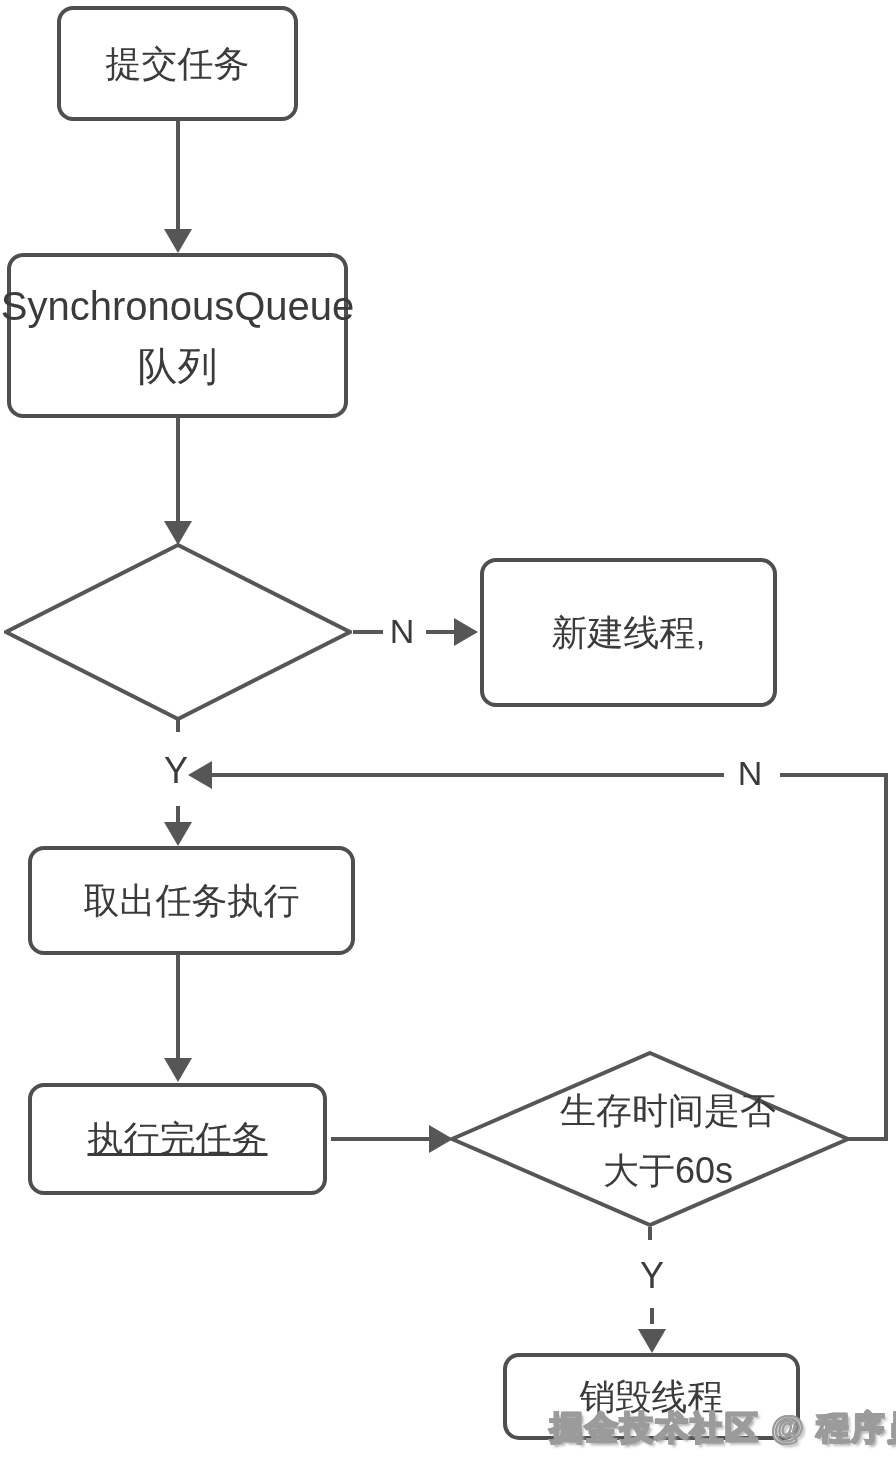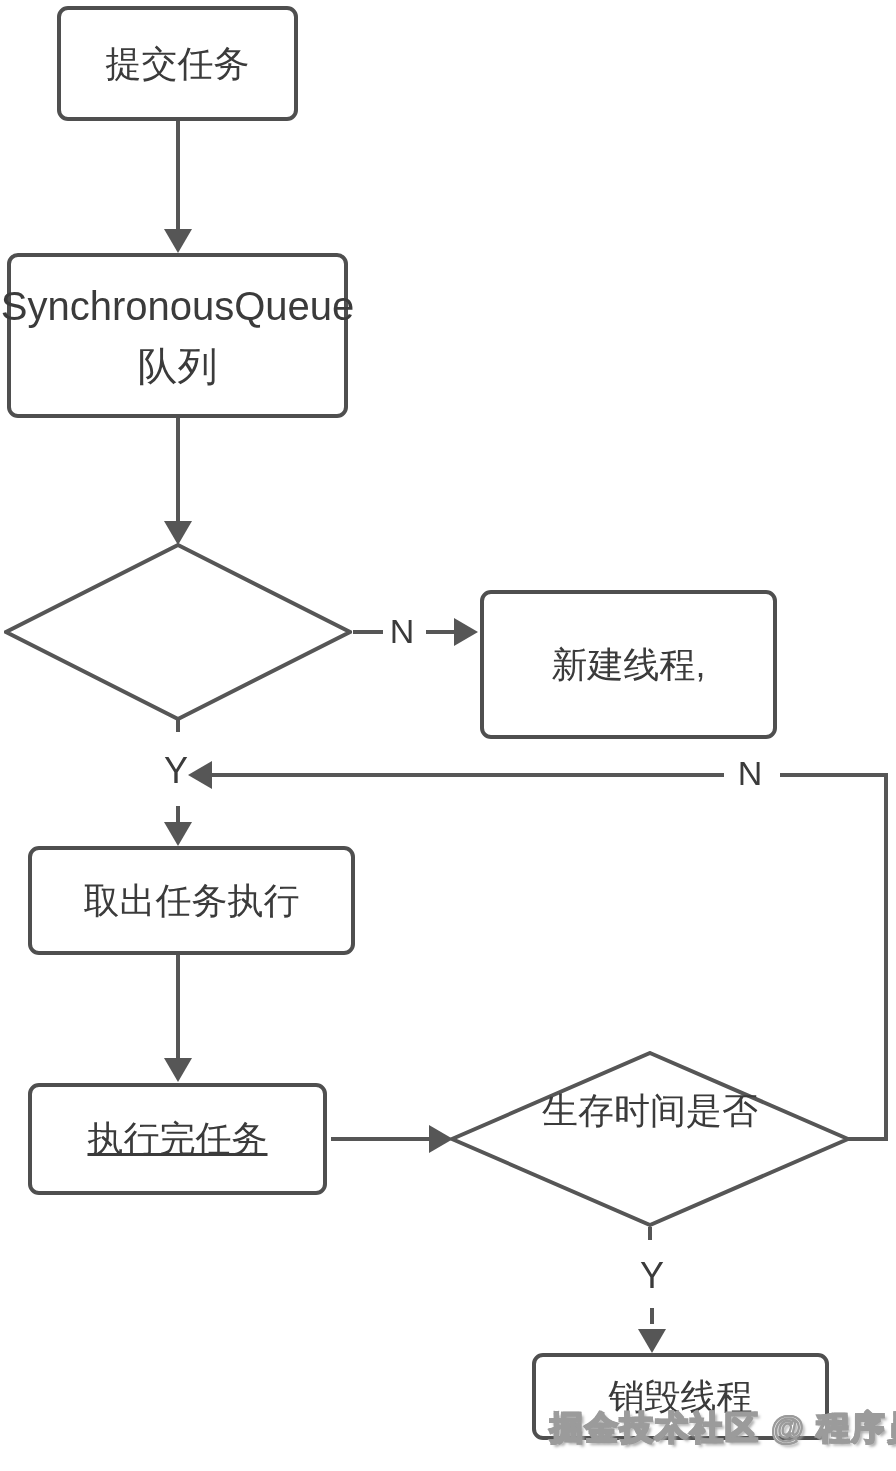--- a/index.html
+++ b/index.html
@@ -2,21 +2,21 @@
 <html><head>
 <meta charset="utf-8">
 <style>
   html,body { margin:0; padding:0; background:#ffffff; }
   .canvas {
     position:relative; width:896px; height:1471px; background:#ffffff;
     font-family:"Liberation Sans","DejaVu Sans",sans-serif; overflow:hidden;
   }
   .box {
     position:absolute; box-sizing:border-box; background:#ffffff;
-    border:4px solid #4f4f4f; border-radius:11px;
+    border:4px solid #4f4f4f; border-radius:16px;
     display:flex; flex-direction:column; align-items:center; justify-content:center;
     color:#3b3b3b; text-align:center;
   }
   .box .ln { line-height:60px; white-space:nowrap; }
   .fs36 { font-size:36px; }
   .fs40 { font-size:40px; }
   .vline { position:absolute; width:4px; background:#565656; }
   .hline { position:absolute; height:4px; background:#565656; }
   .arr { position:absolute; width:0; height:0; }
   .arr-down  { border-left:14px solid transparent; border-right:14px solid transparent; border-top:24px solid #565656; }
@@ -56,21 +56,21 @@
 
   <svg class="diamond" style="left:4px; top:543px;" width="348" height="178" viewBox="0 0 348 178">
     <polygon points="174,2 346,89 174,176 2,89"></polygon>
   </svg>
 
   <div class="hline" style="left:353px; top:630px; width:30px;"></div>
   <div class="lbl" style="left:382px; top:611px; width:40px;">N</div>
   <div class="hline" style="left:426px; top:630px; width:28px;"></div>
   <div class="arr arr-right" style="left:454px; top:618px;"></div>
 
-  <div class="box fs36" style="left:480px; top:558px; width:297px; height:149px;margin-top:32px;">
+  <div class="box fs36" style="left:480px; top:558px; width:297px; height:149px;">
     <div class="ln">新建线程,</div>
   </div>
 
   <div class="vline" style="left:176px; top:719px; height:13px;"></div>
   <div class="lbl" style="left:156px; top:749px; width:40px; font-size:36px;">Y</div>
 
   <div class="arr arr-left" style="left:188px; top:761px;"></div>
   <div class="hline" style="left:212px; top:773px; width:512px;"></div>
   <div class="lbl" style="left:728px; top:753px; width:44px;">N</div>
   <div class="hline" style="left:780px; top:773px; width:108px;"></div>
@@ -90,28 +90,29 @@
   <div class="box fs36" style="left:28px; top:1083px; width:299px; height:112px;text-decoration:underline;">
     <div class="ln">执行完任务</div>
   </div>
 
   <div class="hline" style="left:331px; top:1137px; width:98px;"></div>
   <div class="arr arr-right" style="left:429px; top:1125px;"></div>
 
   <svg class="diamond" style="left:450px; top:1051px;" width="400" height="176" viewBox="0 0 400 176">
     <polygon points="200,2 398,88 200,174 2,88"></polygon>
   </svg>
-  <div class="dtext" style="left:450px; top:1081px; width:400px;">
+  <div class="dtext" style="left:468px; top:1081px; width:400px;">
     <div class="ln">生存时间是否</div>
+    <div class="ln">大于60s</div>
   </div>
 
   <div class="vline" style="left:648px; top:1227px; height:13px;"></div>
   <div class="lbl" style="left:630px; top:1254px; width:44px; font-size:36px;">Y</div>
   <div class="vline" style="left:650px; top:1308px; height:16px;"></div>
   <div class="arr arr-down" style="left:638px; top:1329px;"></div>
 
-  <div class="box fs36" style="left:532px; top:1353px; width:297px; height:87px;">
+  <div class="box fs36" style="left:503px; top:1353px; width:297px; height:87px;">
     <div class="ln">销毁线程</div>
   </div>
 
   <div class="wm" style="left:550px; top:1406px;">掘金技术社区 @ 程序员小假</div>
 
 </div>
 
 </body></html>

